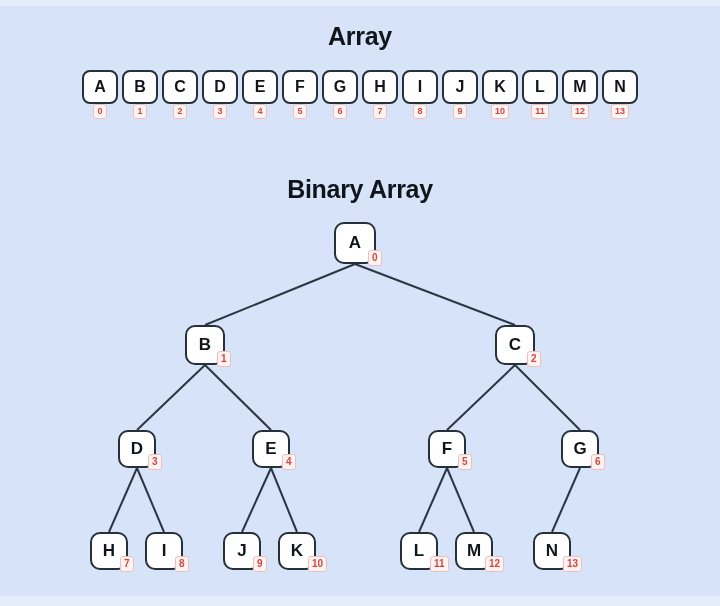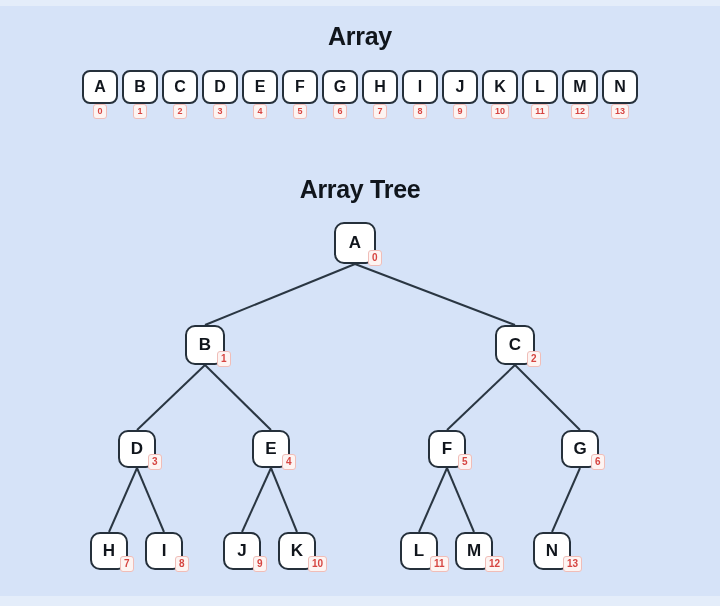--- a/index.html
+++ b/index.html
@@ -91,21 +91,21 @@
     <div class="array-cell">
       <div class="array-box">M</div>
       <div class="idx-badge">12</div>
     </div>
     <div class="array-cell">
       <div class="array-box">N</div>
       <div class="idx-badge">13</div>
     </div>
   </div>
 
-<h1 class="title tree-title">Array Tree</h1>
+<h1 class="title tree-title">Binary Array</h1>
 <svg id="edges" width="720" height="606">
     <line x1="355" y1="264" x2="205" y2="325"></line>
     <line x1="355" y1="264" x2="515" y2="325"></line>
     <line x1="205" y1="365" x2="137" y2="430"></line>
     <line x1="205" y1="365" x2="271" y2="430"></line>
     <line x1="515" y1="365" x2="447" y2="430"></line>
     <line x1="515" y1="365" x2="580" y2="430"></line>
     <line x1="137" y1="468" x2="109" y2="532"></line>
     <line x1="137" y1="468" x2="164" y2="532"></line>
     <line x1="271" y1="468" x2="242" y2="532"></line>

